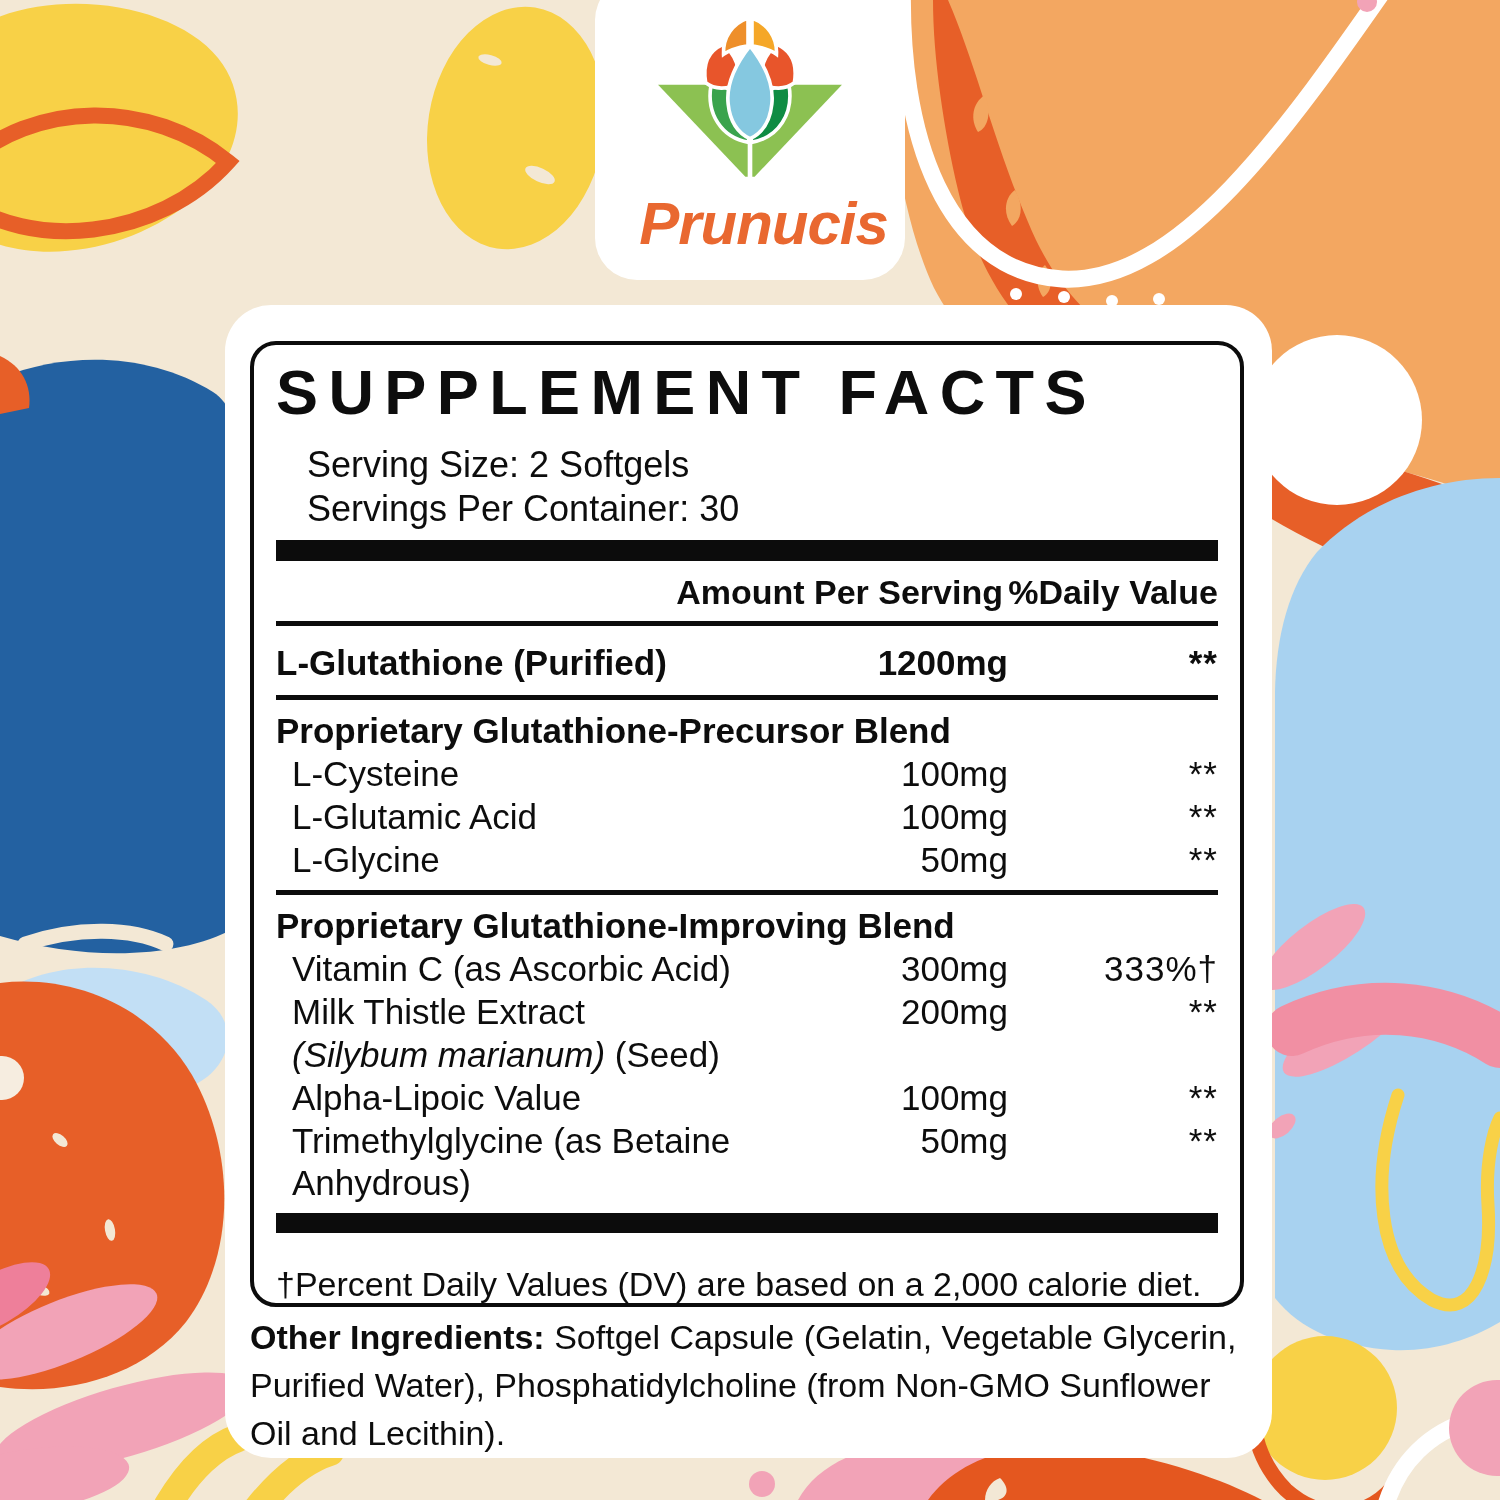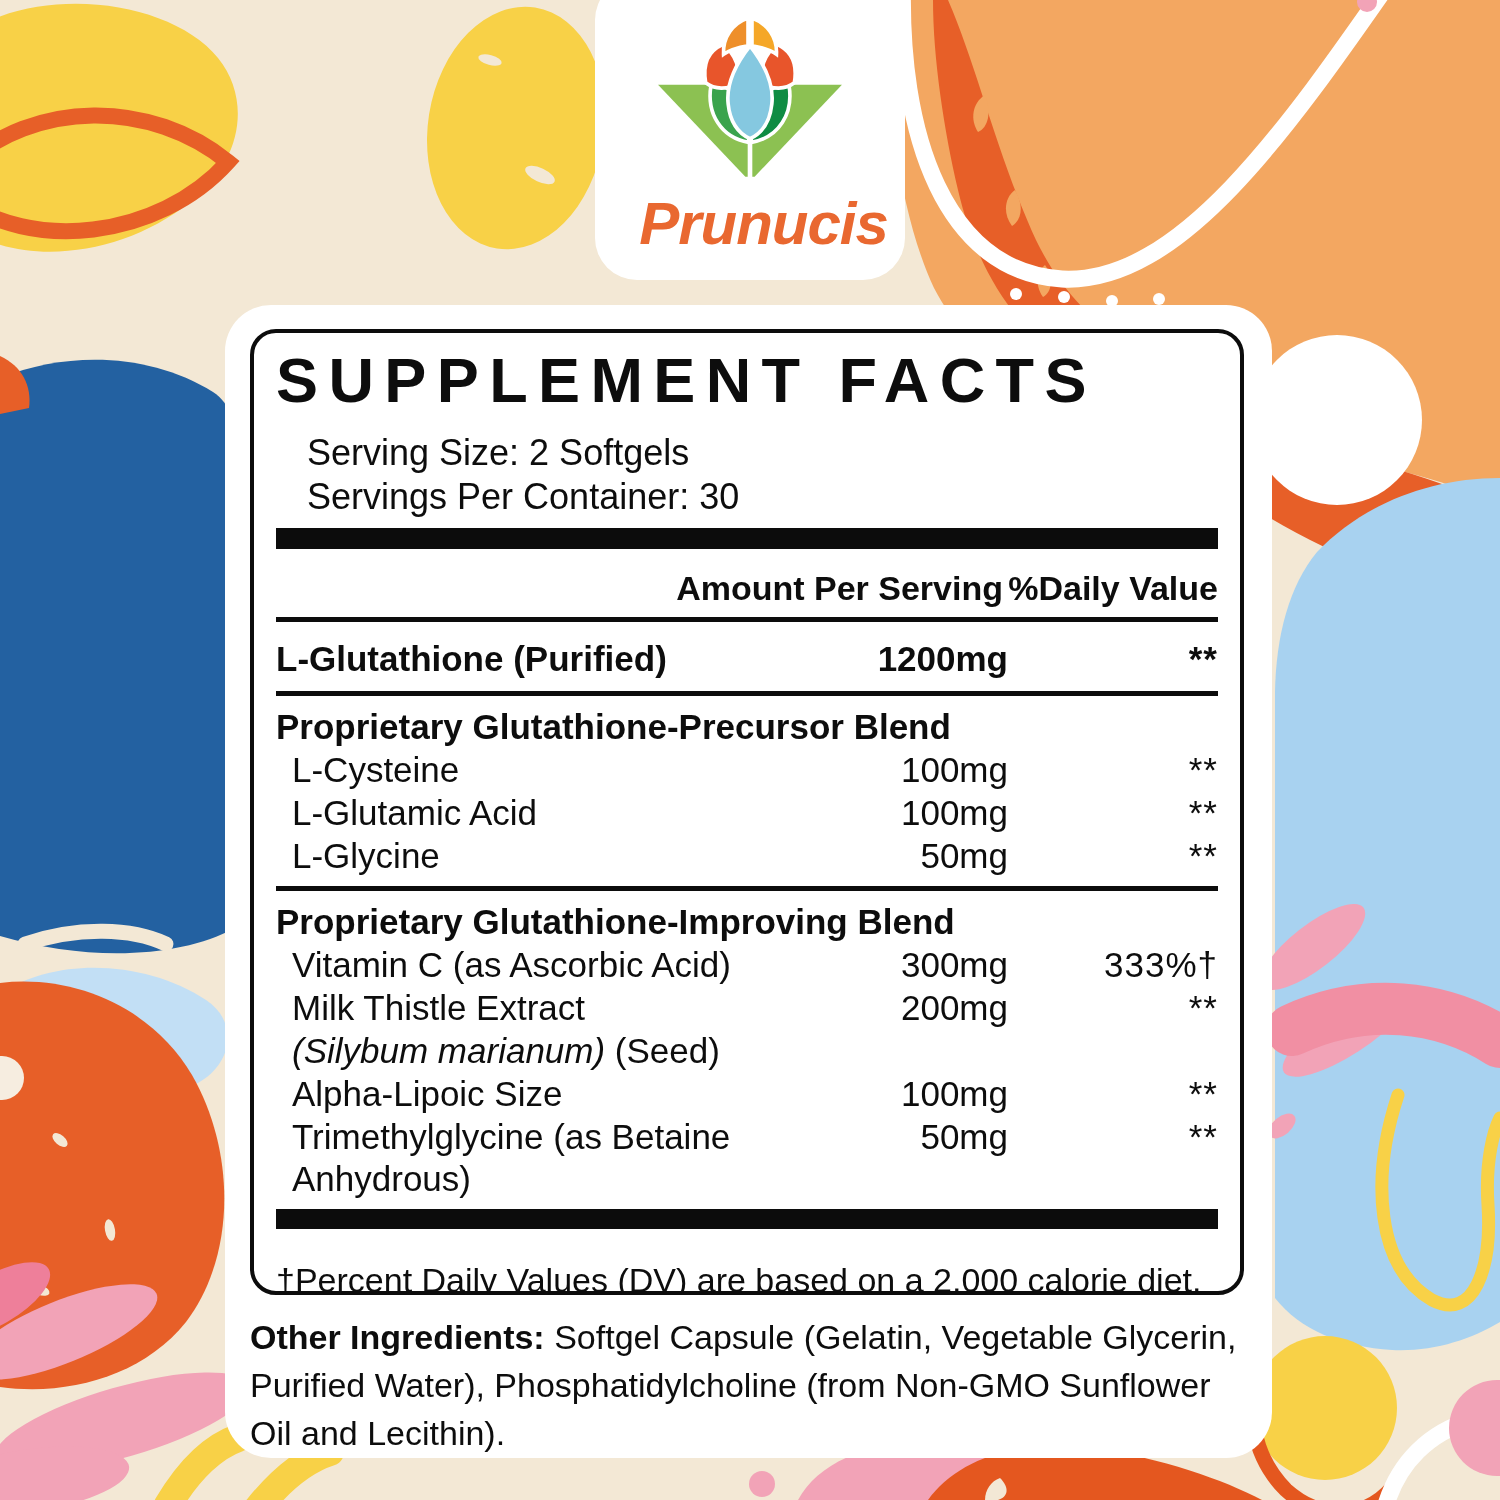--- a/index.html
+++ b/index.html
@@ -23,34 +23,34 @@
     font-size:60px;font-weight:bold;font-style:italic;color:#E96830;
     letter-spacing:-1px;line-height:1;margin-left:27px;
   }
 
   
   .facts-card{
     position:absolute;left:225px;top:305px;width:1047px;height:1153px;
     background:#ffffff;border-radius:46px;z-index:2;box-sizing:border-box;
   }
   .facts-box{
-    position:absolute;left:25px;top:24px;width:994px;height:966px;
+    position:absolute;left:25px;top:36px;width:994px;height:966px;
     border:4px solid #0c0c0c;border-radius:26px;box-sizing:border-box;
     padding:14px 22px 0 22px;overflow:hidden;background:#fff;
   }
   .sf-title{
     font-size:63px;font-weight:bold;letter-spacing:0.165em;line-height:62px;
     white-space:nowrap;margin-top:2px;
   }
   .serving-block{margin-top:20px;font-size:36px;line-height:44px;margin-left:31px;}
   .bar{background:#0c0c0c;height:21px;margin-top:9px;}
   .bar.thin{height:20px;}
   .col-head{
     display:grid;grid-template-columns:1fr auto 215px;align-items:end;
-    padding:20px 0 9px 0;border-bottom:5px solid #0c0c0c;
+    padding:12px 0 9px 0;border-bottom:5px solid #0c0c0c;
     font-weight:bold;font-size:34px;
   }
   .col-head .amt{text-align:right;}
   .col-head .dv{text-align:right;}
   .row{
     display:grid;grid-template-columns:1fr 150px 210px;
     font-size:35px;line-height:42px;align-items:start;
   }
   .row .amt{text-align:right;}
   .row .dv{text-align:right;letter-spacing:1px;}
@@ -211,21 +211,21 @@
       <span class="name">Milk Thistle Extract</span>
       <span class="amt">200mg</span>
       <span class="dv">**</span>
     </div>
     <div class="row item">
       <span class="name"><span class="it">(Silybum marianum)</span><span> (Seed)</span></span>
       <span class="amt"></span>
       <span class="dv"></span>
     </div>
     <div class="row item">
-      <span class="name">Alpha-Lipoic Size</span>
+      <span class="name">Alpha-Lipoic Value</span>
       <span class="amt">100mg</span>
       <span class="dv">**</span>
     </div>
     <div class="row item">
       <span class="name">Trimethylglycine (as Betaine Anhydrous)</span>
       <span class="amt">50mg</span>
       <span class="dv">**</span>
     </div>
 
     <div class="bar thin"></div>

